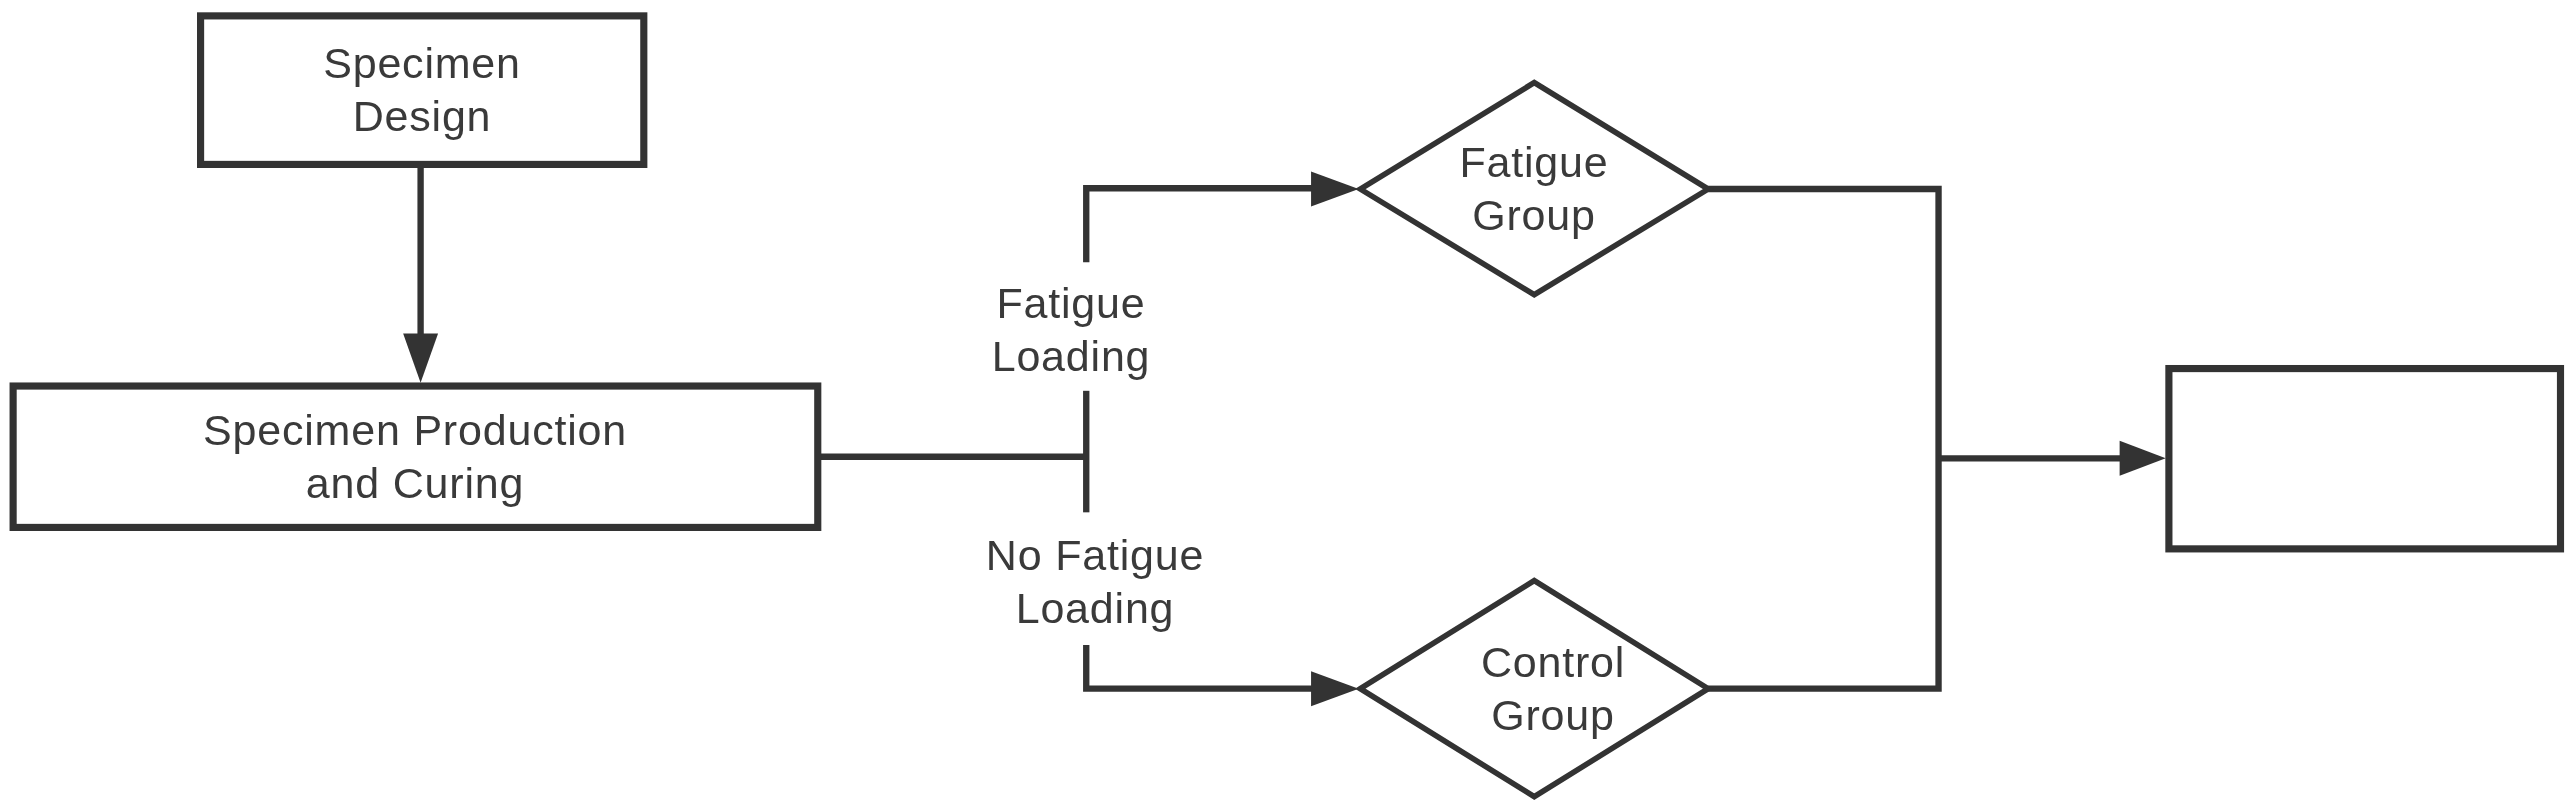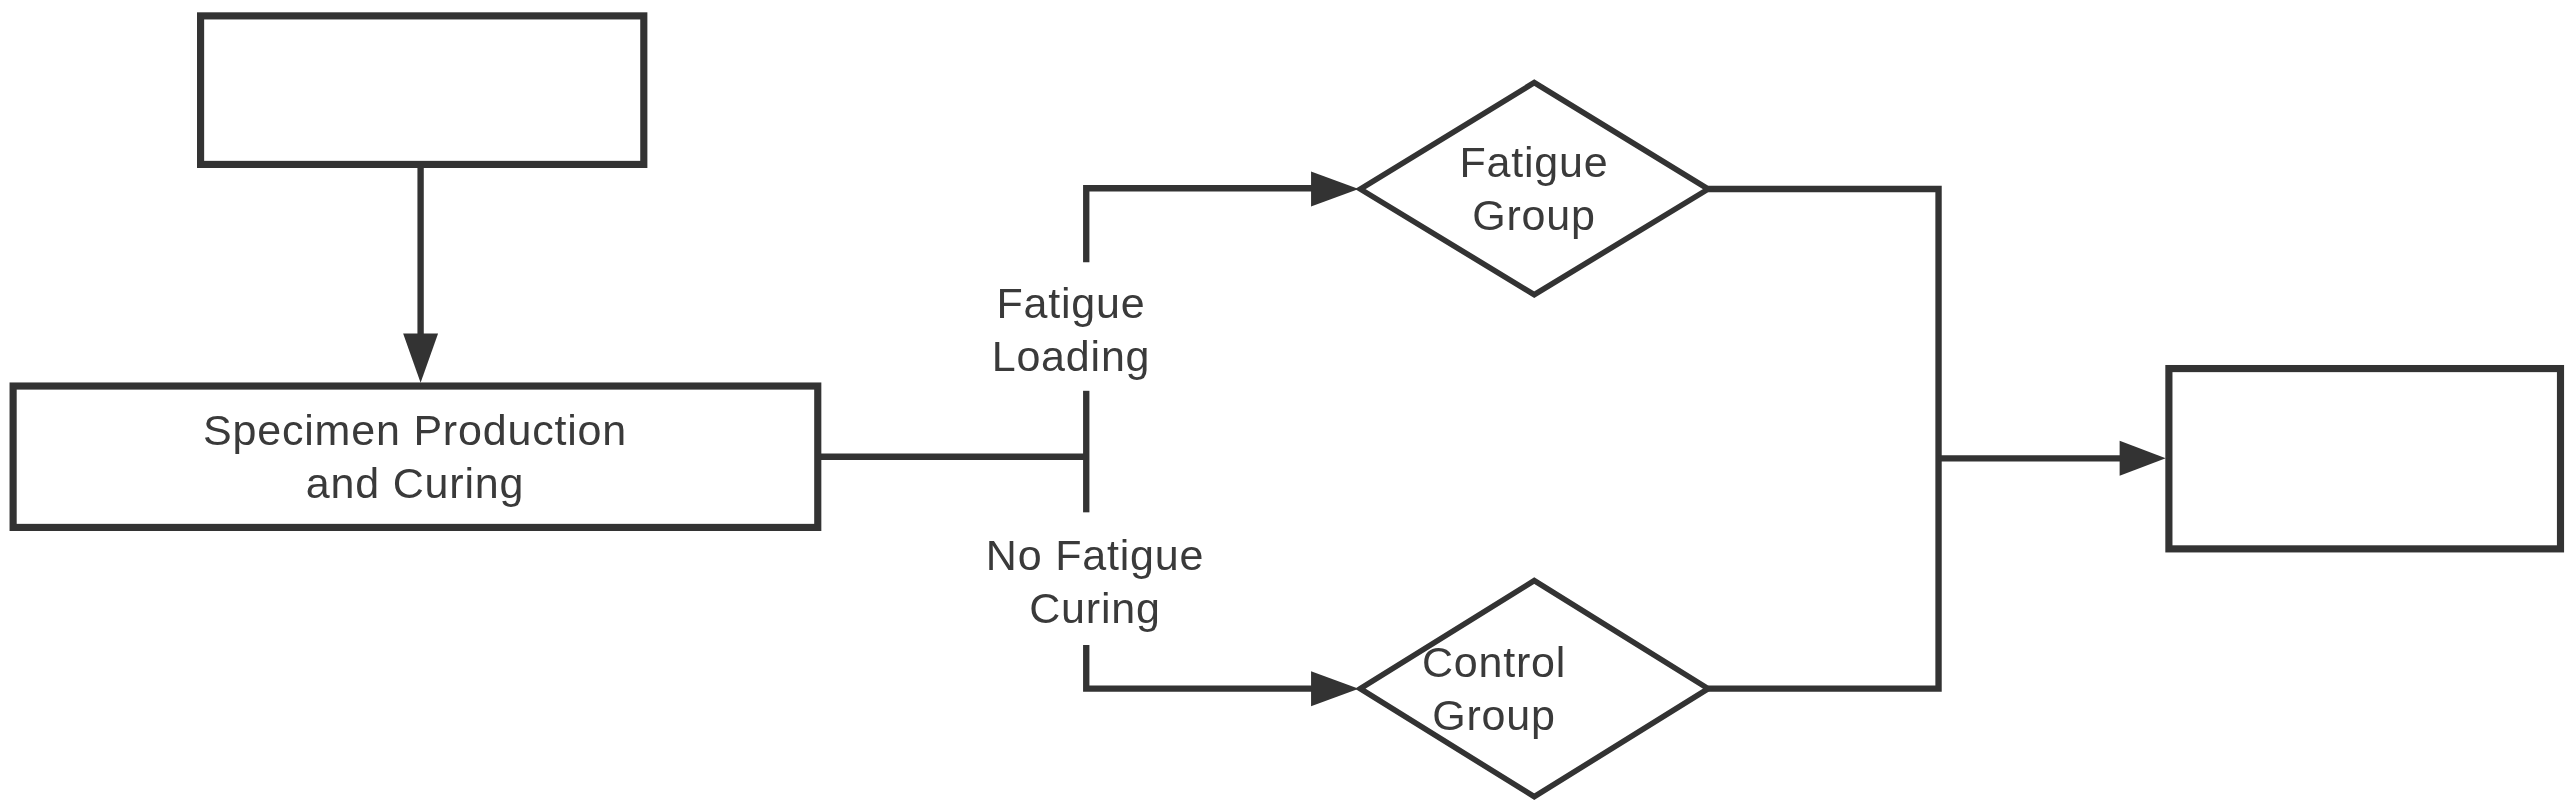--- a/index.html
+++ b/index.html
@@ -21,21 +21,21 @@
     white-space: pre-line;
     color: #3a3a3a;
     font-size: 43px;
     line-height: 53px;
     letter-spacing: 0.8px;
   }
   
   #lbl-specimen-design     { left: 197px;  top: 12.7px;  width: 450px; height: 155px; }
   #lbl-production-curing   { left: 9.5px;   top: 383px; width: 811px; height: 148px; text-align: center; }
   #lbl-fatigue-group       { left: 1360px; top: 83px; width: 348px; height: 212px; }
-  #lbl-control-group       { left: 1320px; top: 581px; width: 348px; height: 216px; }
+  #lbl-control-group       { left: 1379px; top: 581px; width: 348px; height: 216px; }
   #lbl-pullout-test        { left: 2166px; top: 366px; width: 398px; height: 187px; }
   
   #lbl-fatigue-loading     { left: 912px; top: 270px; width: 318px; height: 119px; }
   #lbl-no-fatigue-loading  { left: 916px; top: 520px; width: 358px; height: 123px; }
 </style>
 </head>
 <body>
 
 <div class="canvas">
 
@@ -60,31 +60,33 @@
     <polygon points="2668,555 2668,599 2726,577" fill="#333333" stroke="none"></polygon>
 
     <rect x="252" y="20" width="558" height="187" fill="#ffffff" stroke-width="9"></rect>
     <rect x="16" y="486" width="1013" height="178" fill="#ffffff" stroke-width="9"></rect>
     <rect x="2730" y="464" width="493" height="227" fill="#ffffff" stroke-width="9"></rect>
 
     <polygon points="1712,238 1931,104 2150,238 1931,371" fill="#ffffff" stroke-width="7"></polygon>
     <polygon points="1712,867 1931,731 2150,867 1931,1003" fill="#ffffff" stroke-width="7"></polygon>
   </svg>
 
+  <div class="lbl" id="lbl-specimen-design">Specimen
+Design</div>
 
   <div class="lbl" id="lbl-production-curing">Specimen Production
 and Curing</div>
 
   <div class="lbl" id="lbl-fatigue-group">Fatigue
 Group</div>
 
   <div class="lbl" id="lbl-control-group">Control
 Group</div>
 
 
   <div class="lbl" id="lbl-fatigue-loading">Fatigue
 Loading</div>
 
   <div class="lbl" id="lbl-no-fatigue-loading">No Fatigue
-Curing</div>
+Loading</div>
 
 </div>
 
 
 </body></html>

